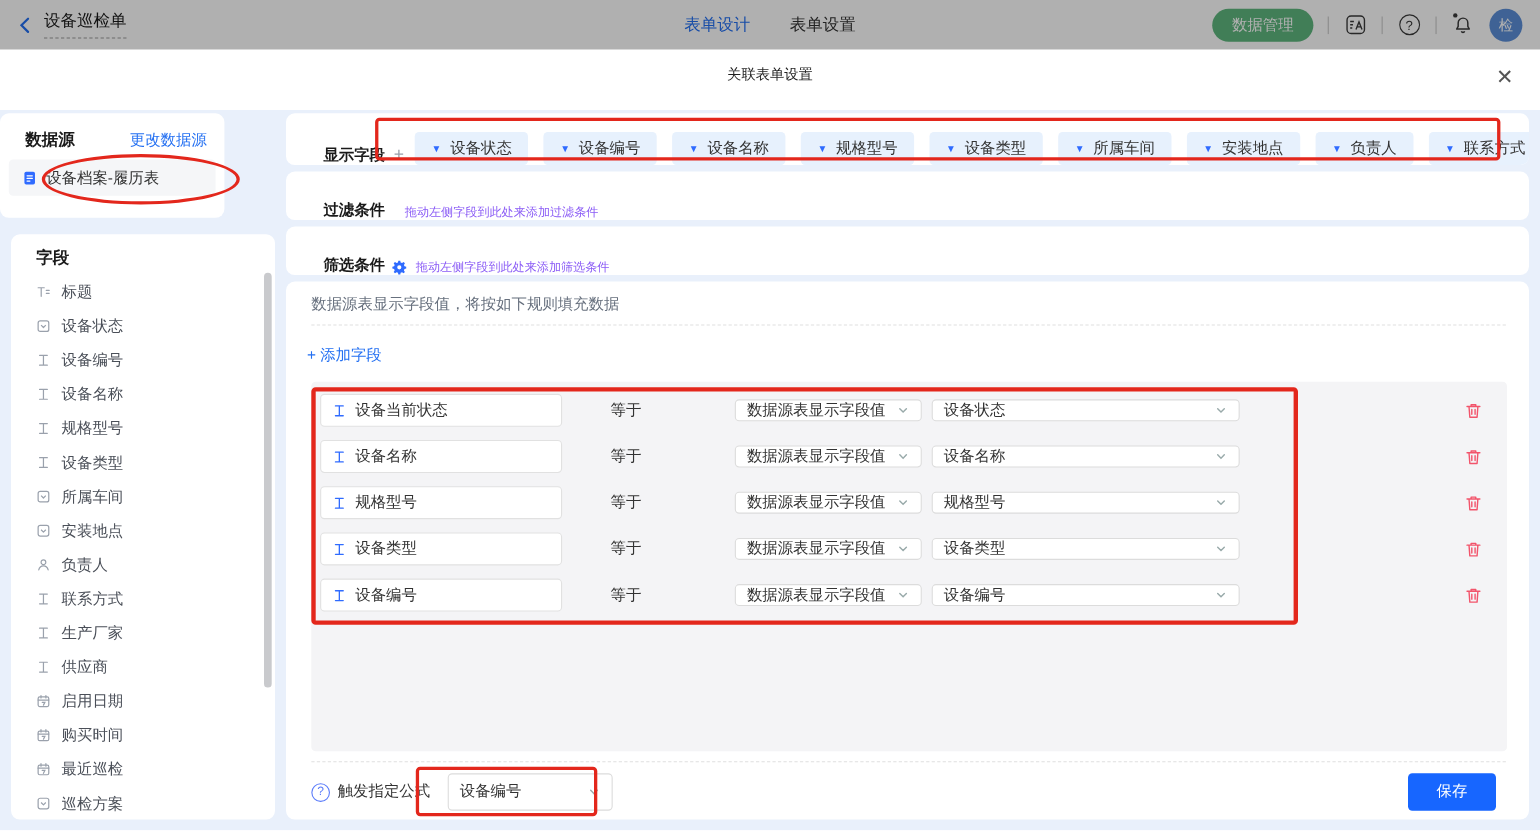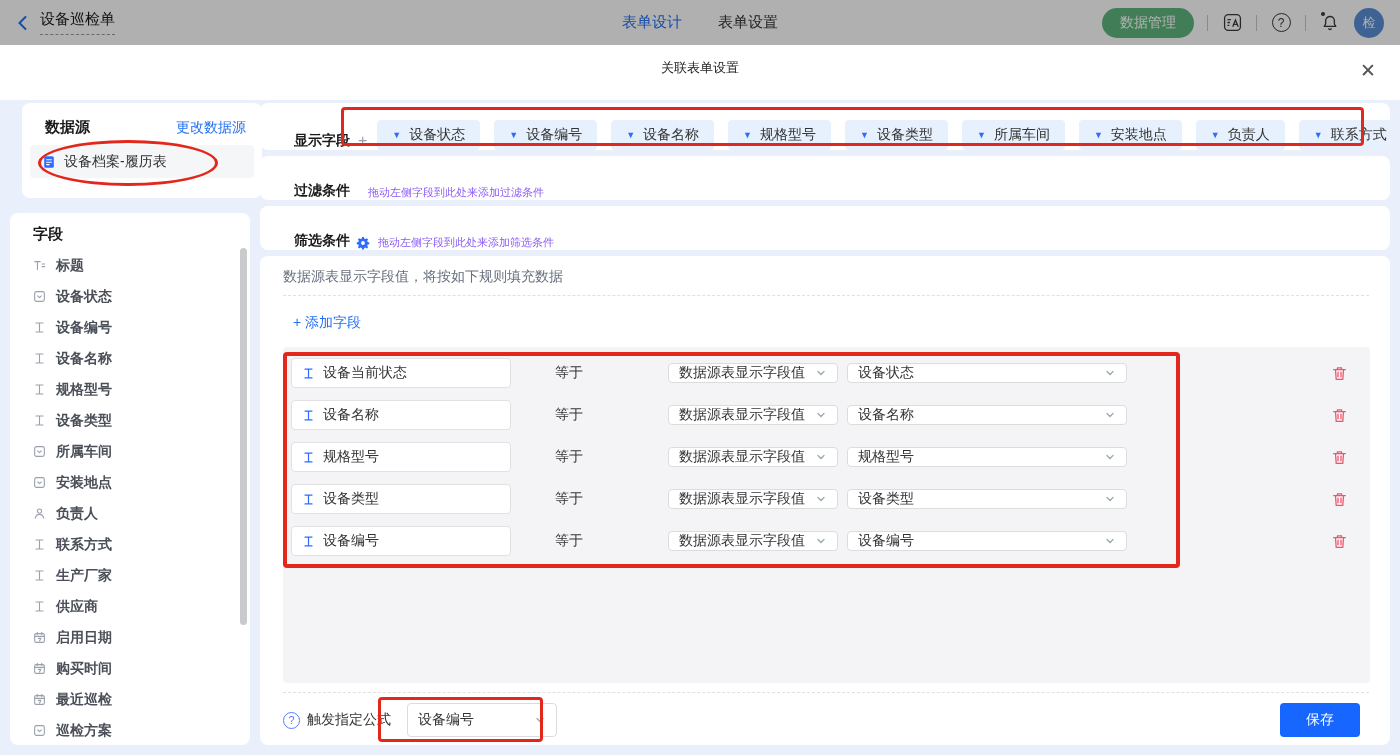--- a/index.html
+++ b/index.html
@@ -27,58 +27,58 @@
             display:flex; align-items:center; justify-content:center; cursor:pointer; }
 
   
   .modal-header { position:absolute; top:45px; left:0; right:0; height:55px; background:#fff; z-index:5; }
   .modal-title { position:absolute; top:0; left:0; right:0; height:46px; display:flex; align-items:center;
                  justify-content:center; font-size:13px; color:#1f1f1f; }
   .modal-close { position:absolute; right:24px; top:16px; font-size:19px; color:#555; cursor:pointer; line-height:1; }
   .modal-body { position:absolute; top:100px; left:0; right:0; bottom:0; background:#E9F0FB; z-index:5; }
 
   .panel { position:absolute; background:#fff; border-radius:8px; overflow:hidden; }
-  #panel-datasource { left:22px; top:3px;   width:240px; height:95px; }
+  #panel-datasource { left:0; top:3px;   width:204px; height:95px; }
   #panel-fields     { left:10px; top:113px; width:240px; height:532px; }
   #panel-display    { left:260px; top:3px;   width:1130px; height:47px; }
   #panel-filter     { left:260px; top:56px;  width:1130px; height:44px; }
   #panel-screen     { left:260px; top:106px; width:1130px; height:44px; }
   #panel-main       { left:260px; top:156px; width:1130px; height:489px; }
 
   .bold-label { font-size:14px; font-weight:bold; color:#1a1a1a; white-space:nowrap; }
   .link { color:#2470F2; font-size:14px; cursor:pointer; white-space:nowrap; }
   .placeholder { color:#8b5cf6; font-size:11px; white-space:nowrap; }
 
   
   .ds-head { position:absolute; left:23px; right:16px; top:15px; display:flex; justify-content:space-between; align-items:center; }
   .ds-head .bold-label { font-size:15px; }
   .ds-item { position:absolute; left:8px; right:8px; top:42px; height:33px; background:#F5F6F8; border-radius:4px;
              display:flex; align-items:center; gap:8px; padding:0 12px; font-size:14px; color:#333; cursor:pointer; }
 
   
   .fl-title { position:absolute; left:23px; top:12px; font-size:15px; font-weight:bold; color:#1a1a1a; }
   .field-list { position:absolute; left:0; right:0; top:37px; }
-  .field-item { height:31px; display:flex; align-items:center; gap:10px; padding-left:23px; font-size:14px; color:#4A4F58; cursor:grab;font-weight:bold; }
+  .field-item { height:31px; display:flex; align-items:center; gap:10px; padding-left:23px; font-size:14px; color:#4A4F58; cursor:grab; }
   .field-item .f-icon { color:#9AA1AC; display:flex; align-items:center; }
   .f-scrollbar { position:absolute; right:3px; top:35px; width:7px; height:377px; background:#C9CACD; border-radius:4px; }
 
   
   .row-flex { height:100%; display:flex; align-items:flex-end; padding:0 34px; }
   .plus-sign { color:#9aa0ab; font-size:16px; margin:0 10px 0 8px; cursor:pointer; }
   .chips { display:flex; gap:14px; }
   .chip { background:#E7F1FD; height:30px; border-radius:4px; display:flex; align-items:center; gap:8px;
           padding:0 15px; font-size:14px; color:#333; cursor:pointer; white-space:nowrap; }
   .chip .tri { color:#2F6BFF; font-size:9px; }
   .ph-gap { margin-left:18px; }
   .gear { margin:0 8px 0 6px; display:flex; align-items:center; }
 
   
   .hint-text { position:absolute; left:23px; top:12px; font-size:14px; color:#67707E; }
   .dash-line { position:absolute; left:23px; right:21px; border-top:1px dashed #E0E0E0; }
-  .add-field { position:absolute; left:33px; top:58px; font-size:14px; color:#2470F2; cursor:pointer; }
+  .add-field { position:absolute; left:19px; top:58px; font-size:14px; color:#2470F2; cursor:pointer; }
   .rules-box { position:absolute; left:23px; top:91px; width:1087px; height:336px; background:#F4F4F6;
                border-radius:4px; padding:11px 8px; display:flex; flex-direction:column; gap:12px; }
   .rule-row { display:flex; align-items:center; height:30px; }
   .rule-field { width:220px; height:30px; background:#fff; border:1px solid #E1E1E1; border-radius:4px;
                 display:flex; align-items:center; gap:8px; padding:0 10px; font-size:14px; color:#333; }
   .rule-field .f-icon { color:#2F6BFF; display:flex; align-items:center; }
   .rule-eq { margin-left:44px; width:60px; font-size:14px; color:#333; }
   .dd { height:20px; background:#fff; border:1px solid #DCDCDC; border-radius:4px; display:flex; align-items:center;
         padding:0 10px; font-size:14px; color:#333; cursor:pointer; }
   .dd .chev { margin-left:auto; display:flex; align-items:center; }

